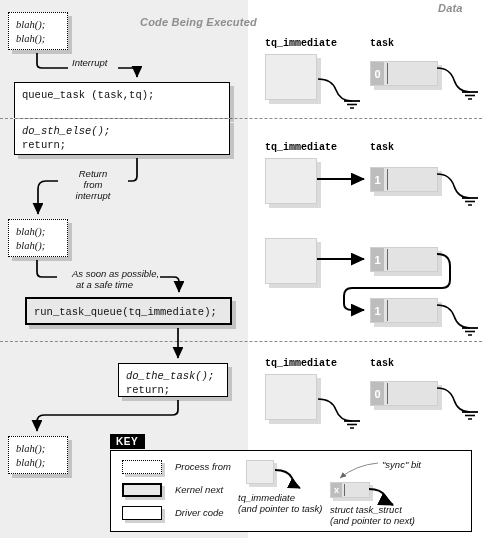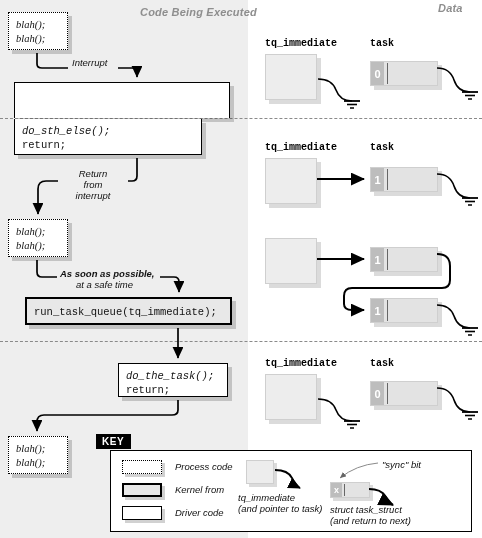--- a/index.html
+++ b/index.html
@@ -14,21 +14,21 @@
   .panel-exec{
     position:absolute;left:0;top:0;width:248px;height:538px;
     background:#eeeeee;
   }
   .panel-title{
     position:absolute;
     font-family:"Liberation Sans", sans-serif;
     font-style:italic;font-weight:bold;font-size:11px;
     color:#8e8e8e;letter-spacing:.2px;white-space:nowrap;
   }
-  #title-exec{left:140px;top:6px;}
+  #title-exec{left:140px;top:16px;}
   #title-data{left:438px;top:2px;text-align:right;}
 
   
   .divider{
     position:absolute;left:0;width:482px;height:0;
     border-top:1px dashed #8a8a8a;
   }
 
   
   .codebox{
@@ -115,23 +115,24 @@
 
   <div class="divider" style="top:118px"></div>
   <div class="divider" style="top:341px"></div>
 
   <div class="codebox style-process" style="left:8px;top:12px;width:60px;height:38px;">
     <span class="ln it">blah();</span>
     <span class="ln it">blah();</span>
   </div>
 
   <div class="codebox style-driver" style="left:14px;top:82px;width:216px;height:36px;border-bottom:none;">
-  </div>
-
-  <div class="codebox style-driver" style="left:14px;top:119px;width:188px;height:36px;border-top:none;">
+    <span class="ln">queue_task (task,tq);</span>
+  </div>
+
+  <div class="codebox style-driver" style="left:14px;top:119px;width:216px;height:36px;border-top:none;">
     <span class="ln it">do_sth_else();</span>
     <span class="ln">return;</span>
   </div>
 
   <div class="codebox style-process" style="left:8px;top:219px;width:60px;height:38px;">
     <span class="ln it">blah();</span>
     <span class="ln it">blah();</span>
   </div>
 
   <div class="codebox style-kernel" style="left:25px;top:297px;width:207px;height:28px;padding-top:6px;">
@@ -147,21 +148,21 @@
     <span class="ln it">blah();</span>
     <span class="ln it">blah();</span>
   </div>
 
   <div class="note" style="left:72px;top:57px;">Interrupt</div>
 
   <div class="note center" style="left:58px;top:168px;width:70px;">Return</div>
   <div class="note center" style="left:58px;top:179px;width:70px;">from</div>
   <div class="note center" style="left:58px;top:190px;width:70px;">interrupt</div>
 
-  <div class="note" style="left:60px;top:268px;font-weight:bold;">As soon as possible,</div>
+  <div class="note" style="left:72px;top:268px;">As soon as possible,</div>
   <div class="note" style="left:76px;top:279px;">at a safe time</div>
 
 
   <div class="datalabel" style="left:265px;top:38px;">tq_immediate</div>
   <div class="datalabel" style="left:370px;top:38px;">task</div>
   <div class="dbox" style="left:265px;top:54px;width:52px;height:46px;"></div>
   <div class="tbox" style="left:370px;top:61px;width:68px;height:25px;">
     <div class="syncbit">0</div>
     <div class="vline"></div>
   </div>
@@ -185,43 +186,43 @@
   </div>
 
   <div class="datalabel" style="left:265px;top:358px;">tq_immediate</div>
   <div class="datalabel" style="left:370px;top:358px;">task</div>
   <div class="dbox" style="left:265px;top:374px;width:52px;height:46px;"></div>
   <div class="tbox" style="left:370px;top:381px;width:68px;height:25px;">
     <div class="syncbit">0</div>
     <div class="vline"></div>
   </div>
 
-  <div class="key-tab" style="left:96px;top:434px;">KEY</div>
+  <div class="key-tab" style="left:110px;top:434px;">KEY</div>
   <div class="key-body" style="left:110px;top:450px;width:362px;height:82px;"></div>
 
   <div class="key-swatch sw-process" style="left:122px;top:460px;width:40px;height:14px;"></div>
-  <div class="key-text" style="left:175px;top:461px;">Process code</div>
+  <div class="key-text" style="left:175px;top:461px;">Process from</div>
 
   <div class="key-swatch sw-kernel" style="left:122px;top:483px;width:40px;height:14px;"></div>
-  <div class="key-text" style="left:175px;top:484px;">Kernel from</div>
+  <div class="key-text" style="left:175px;top:484px;">Kernel next</div>
 
   <div class="key-swatch sw-driver" style="left:122px;top:506px;width:40px;height:14px;"></div>
   <div class="key-text" style="left:175px;top:507px;">Driver code</div>
 
   <div class="dbox" style="left:246px;top:460px;width:28px;height:24px;box-shadow:3px 3px 0 rgba(0,0,0,.14);"></div>
   <div class="key-text" style="left:238px;top:492px;">tq_immediate</div>
   <div class="key-text" style="left:238px;top:503px;">(and pointer to task)</div>
 
   <div class="tbox" style="left:330px;top:482px;width:40px;height:16px;box-shadow:3px 3px 0 rgba(0,0,0,.14);">
     <div class="syncbit" style="width:11px;font-size:9px;">x</div>
     <div class="vline" style="left:13px;"></div>
   </div>
   <div class="key-text" style="left:382px;top:459px;">"sync" bit</div>
   <div class="key-text" style="left:330px;top:504px;">struct task_struct</div>
-  <div class="key-text" style="left:330px;top:515px;">(and return to next)</div>
+  <div class="key-text" style="left:330px;top:515px;">(and pointer to next)</div>
 
   <svg class="lay" viewBox="0 0 482 538">
     <defs>
       <marker id="ah" markerWidth="9" markerHeight="9" refX="6.5" refY="3.2" orient="auto" markerUnits="strokeWidth">
         <path d="M0,0 L7,3.2 L0,6.4 z" fill="#000"></path>
       </marker>
       <marker id="ahs" markerWidth="8" markerHeight="8" refX="6" refY="2.8" orient="auto" markerUnits="strokeWidth">
         <path d="M0,0 L6,2.8 L0,5.6 z" fill="#666"></path>
       </marker>
     </defs>

